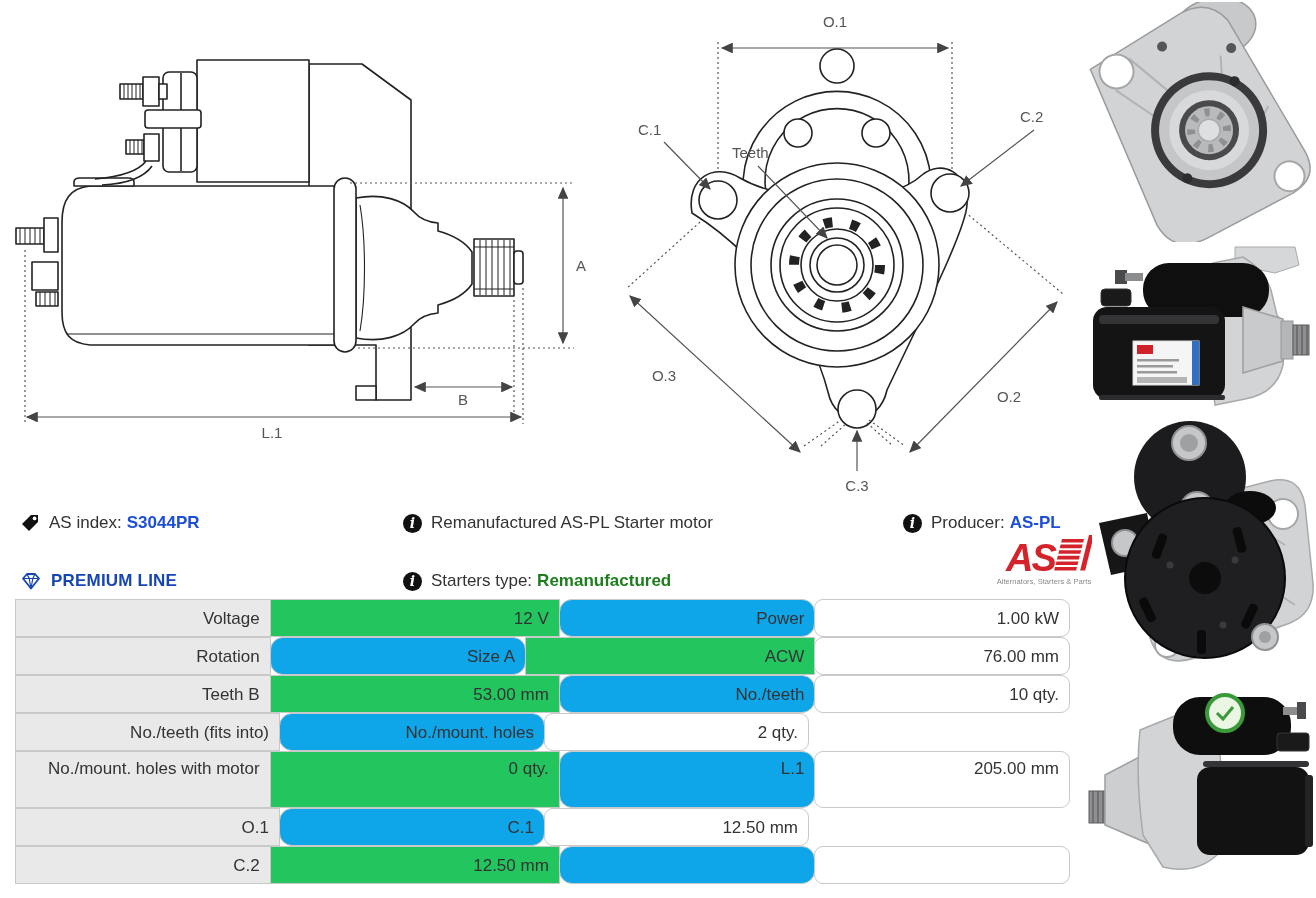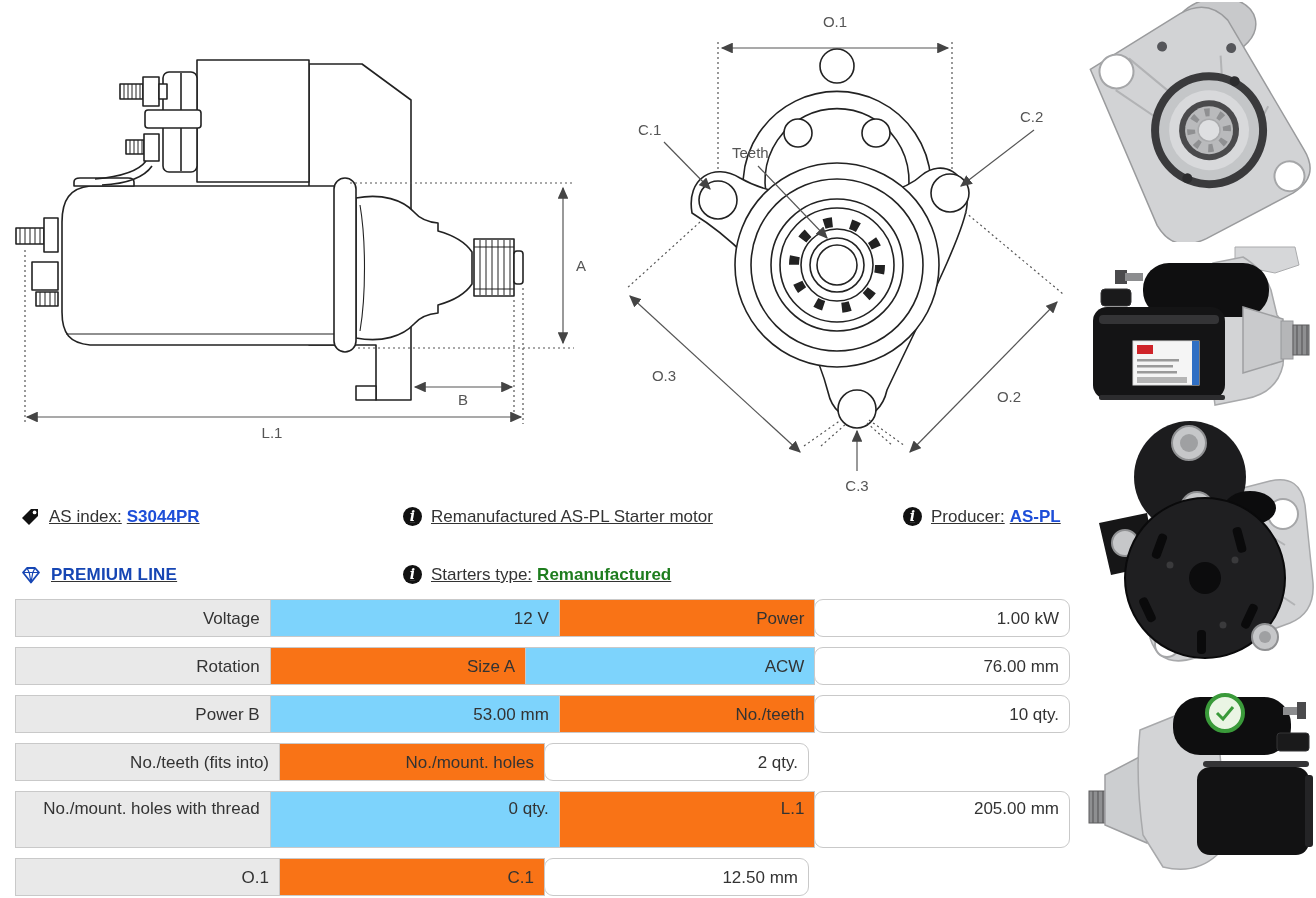--- a/index.html
+++ b/index.html
@@ -5,41 +5,41 @@
   html,body{margin:0;padding:0;background:#fff;}
   .page{position:relative;width:1316px;height:898px;background:#fff;overflow:hidden;
         font-family:"Liberation Sans", sans-serif;color:#333;}
   .abs{position:absolute;}
   svg text{font-family:"Liberation Sans", sans-serif;}
 
   
   .drawing{position:absolute;}
 
   
-  .info-line{display:flex;align-items:flex-start;height:26px;white-space:nowrap;font-size:17px;text-decoration:underline;}
+  .info-line{display:flex;align-items:flex-end;height:26px;white-space:nowrap;font-size:17px;}
   .info-line + .info-line{margin-top:32px;}
   .ic{display:inline-flex;align-items:center;justify-content:center;margin-right:9px;}
   .info-icon{width:19px;height:19px;border-radius:50%;background:#111;color:#fff;
              font-family:"DejaVu Serif", serif;font-weight:bold;font-style:italic;
              font-size:14px;line-height:19px;}
   .bold{font-weight:bold;color:#1d4ed8;}
   .premium{font-weight:bold;color:#1646b4;letter-spacing:.2px;}
   .green{font-weight:bold;color:#1e7d1e;}
   .sp{width:5px;display:inline-block;}
 
   
   .spec-table{position:absolute;left:15px;top:599px;width:1055px;}
-  .tbl-row{display:flex;margin-bottom:10px;}
+  .tbl-row{display:flex;margin-bottom:0;}
   .cell{box-sizing:border-box;border:1px solid #c9c9c9;display:flex;align-items:center;
         justify-content:flex-end;text-align:right;padding:2px 10px 2px 8px;
         font-size:17px;color:#333;min-height:38px;line-height:21px;}
   .cell + .cell{margin-left:-1px;}
   .lbl{background:#e9e9e9;width:265px;}
-  .val{background:#7dd3fc;width:301px;}
-  .lbl2{background:#f97316;width:266px;}
+  .val{background:#22c55e;width:301px;}
+  .lbl2{background:#0ea5e9;width:266px;border-radius:13px;}
   .val2{background:#fff;width:265px;border-radius:9px;}
   .tall .cell{min-height:57px;align-items:flex-start;padding-top:6px;}
 
   .photo{position:absolute;left:1085px;width:231px;}
 </style>
 </head>
 <body>
 
 <div class="page">
 
@@ -336,47 +336,62 @@
 
   <div class="abs" style="left:903px;top:507px;">
     <div class="info-line">
       <span class="ic info-icon">i</span>
       <span>Producer:</span>
       <span class="sp"></span>
       <span class="bold">AS-PL</span>
     </div>
   </div>
 
+  <div class="abs" style="left:996px;top:531px;width:96px;height:58px;">
+    <svg width="96" height="58" viewBox="0 0 96 58">
+      <g transform="skewX(-14)" fill="#d5232b">
+        <rect x="68" y="8" width="22" height="3.6"></rect>
+        <rect x="68" y="13.6" width="22" height="3.6"></rect>
+        <rect x="68" y="19.2" width="22" height="3.6"></rect>
+        <rect x="68" y="24.8" width="22" height="3.6"></rect>
+        <rect x="68" y="30.4" width="22" height="3.6"></rect>
+        <rect x="68" y="36" width="22" height="3.6"></rect>
+        <rect x="94" y="4" width="5" height="35.6"></rect>
+      </g>
+      <text x="10" y="40" font-size="38" font-weight="bold" font-style="italic" fill="#d5232b" letter-spacing="-2">AS</text>
+      <text x="48" y="53" font-size="7.6" fill="#8a8a8a" text-anchor="middle">Alternators, Starters &amp; Parts</text>
+    </svg>
+  </div>
 
   <div class="spec-table">
     <div class="tbl-row">
       <div class="cell lbl">Voltage</div>
       <div class="cell val">12 V</div>
       <div class="cell lbl2">Power</div>
       <div class="cell val2">1.00 kW</div>
     </div>
     <div class="tbl-row">
       <div class="cell lbl">Rotation</div>
       <div class="cell lbl2">Size A</div>
       <div class="cell val">ACW</div>
       <div class="cell val2">76.00 mm</div>
     </div>
     <div class="tbl-row">
-      <div class="cell lbl">Power B</div>
+      <div class="cell lbl">Teeth B</div>
       <div class="cell val">53.00 mm</div>
       <div class="cell lbl2">No./teeth</div>
       <div class="cell val2">10 qty.</div>
     </div>
     <div class="tbl-row">
       <div class="cell lbl">No./teeth (fits into)</div>
       <div class="cell lbl2">No./mount. holes</div>
       <div class="cell val2">2 qty.</div>
     </div>
     <div class="tbl-row tall">
-      <div class="cell lbl">No./mount. holes with thread</div>
+      <div class="cell lbl">No./mount. holes with motor</div>
       <div class="cell val">0 qty.</div>
       <div class="cell lbl2">L.1</div>
       <div class="cell val2">205.00 mm</div>
     </div>
     <div class="tbl-row">
       <div class="cell lbl">O.1</div>
       <div class="cell lbl2">C.1</div>
       <div class="cell val2">12.50 mm</div>
     </div>
     <div class="tbl-row">

